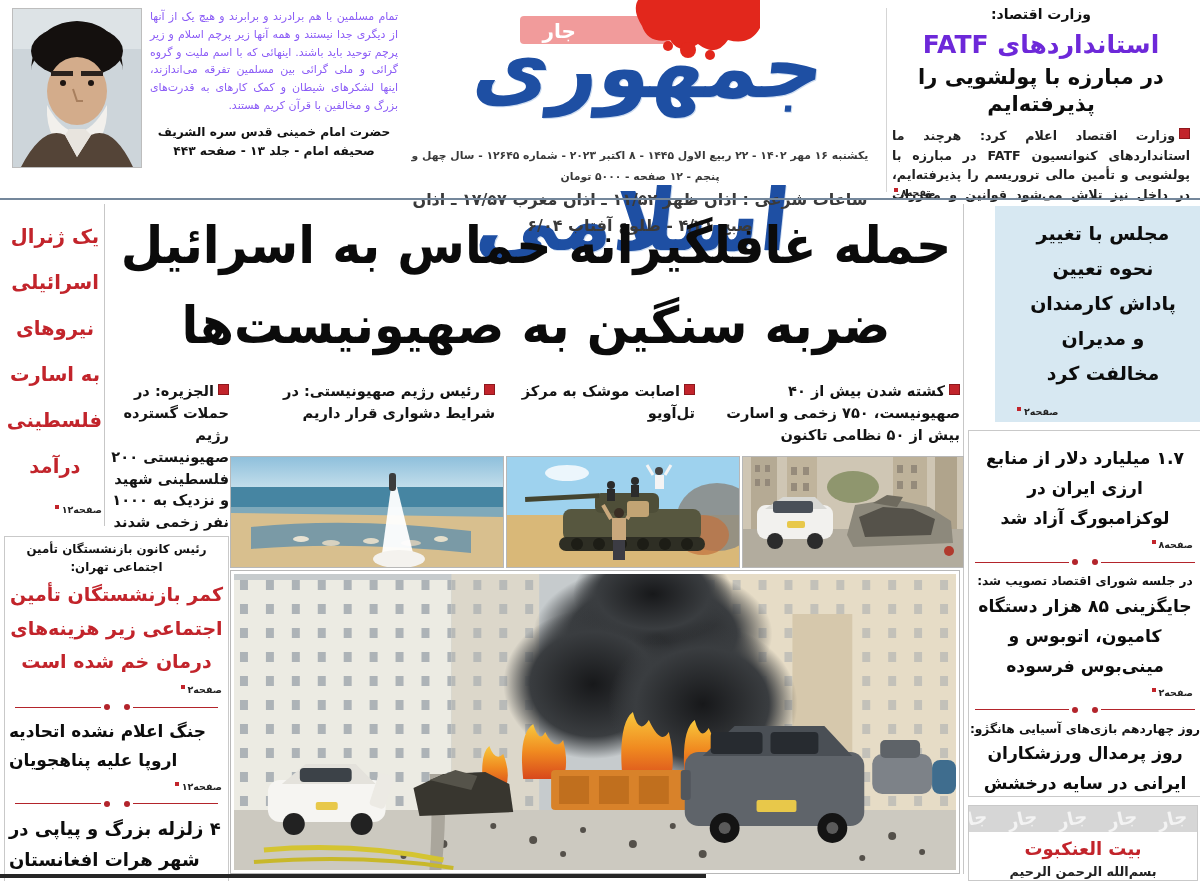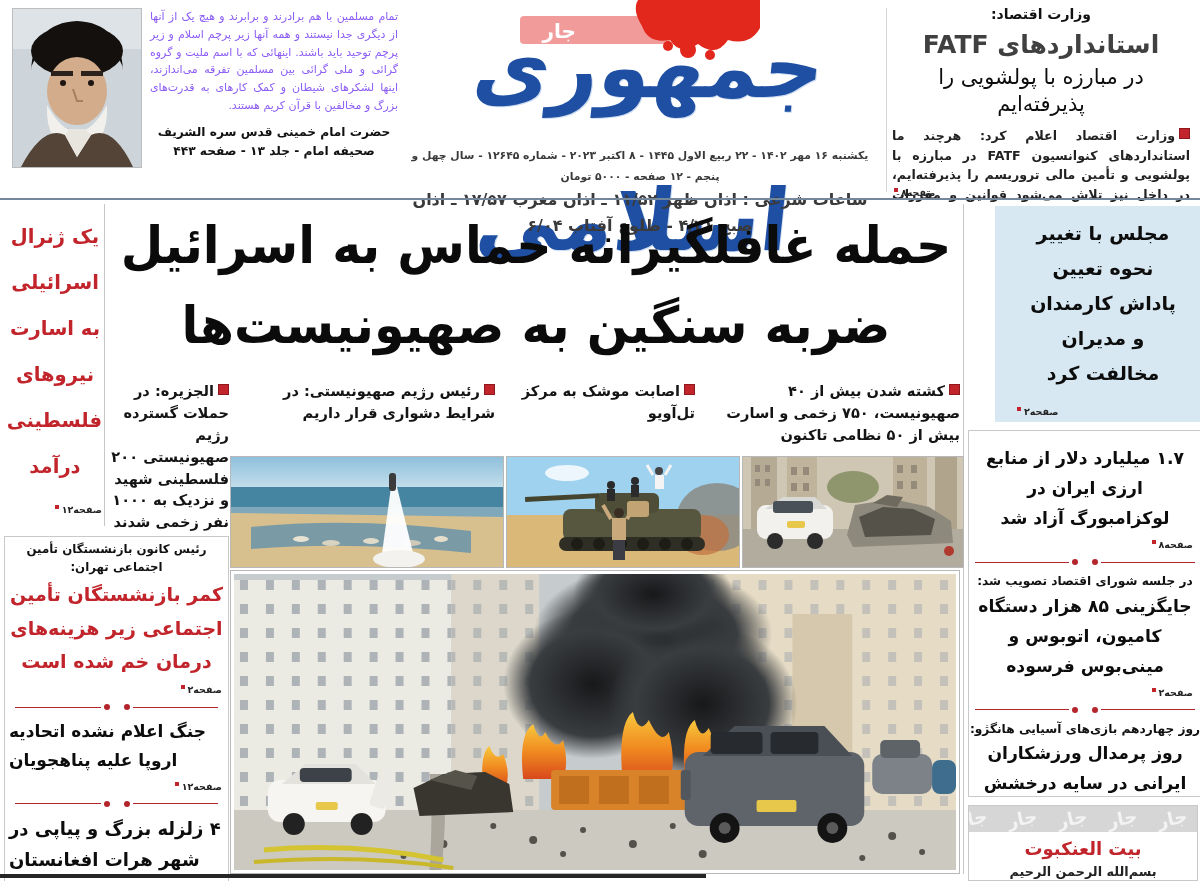--- a/index.html
+++ b/index.html
@@ -19,22 +19,22 @@
   #masthead{position:absolute;left:402px;top:-6px;width:478px;height:150px;text-align:center;}
   #masthead .title{font-size:84px;font-weight:bold;color:#1e4fa3;transform:skewX(-6deg) scaleY(1.02);display:inline-block;line-height:150px;text-shadow:1px 1px 0 #cddcf0;}
   #jaaar-stamp{position:absolute;left:520px;top:0;width:240px;height:60px;pointer-events:none;}
 
   #dateline{position:absolute;left:398px;top:146px;width:484px;text-align:center;color:#3a3a3a;}
   #dateline .d1{font-size:10.8px;font-weight:bold;line-height:1.9;}
   #dateline .d2{font-size:16px;font-weight:bold;line-height:1.6;}
 
   #economy{position:absolute;left:892px;top:6px;width:298px;height:190px;}
   #economy .kick{font-size:14px;font-weight:bold;text-align:center;color:#111;}
-  #economy .h1{font-size:25px;font-weight:bold;text-align:center;color:#404040;line-height:1.5;margin-top:4px;}
-  #economy .h2{font-size:21px;font-weight:normal;text-align:center;color:#0d0d0d;line-height:1.3;}
+  #economy .h1{font-size:25px;font-weight:bold;text-align:center;color:#6d28d9;line-height:1.5;margin-top:4px;}
+  #economy .h2{font-size:21px;font-weight:bold;text-align:center;color:#0d0d0d;line-height:1.3;}
   #economy .body{margin-top:8px;font-size:12.6px;font-weight:bold;color:#222;line-height:1.55;text-align:justify;}
   #economy .pg{position:absolute;left:2px;bottom:-2px;}
 
   .redsq{display:inline-block;width:9px;height:9px;background:#c2242b;border:1px solid #8e181d;vertical-align:1px;margin-left:4px;}
   .pgmark{font-size:9.5px;font-weight:bold;color:#222;}
   .pgmark::after{content:"";display:inline-block;width:4px;height:4px;background:#c2242b;margin-right:3px;vertical-align:4px;}
 
   #header-rule{left:0;top:198px;width:1200px;height:2px;background:#74879b;}
   #vline-right{left:963px;top:204px;width:1px;height:670px;background:#c7c7c7;}
   #vline-rail{left:104px;top:204px;width:1px;height:322px;background:#c7c7c7;}
@@ -339,22 +339,22 @@
         <rect x="640" y="180" width="60" height="40" rx="10" fill="#7d8288"></rect>
         <rect x="648" y="166" width="40" height="18" rx="5" fill="#5e6368"></rect>
         <rect x="700" y="186" width="24" height="34" rx="8" fill="#3f6d8e"></rect>
       </g>
     </svg>
   </div>
 
   <div id="left-rail">
     <div class="w">یک ژنرال</div>
     <div class="w">اسرائیلی</div>
+    <div class="w">نیروهای</div>
     <div class="w">به اسارت</div>
-    <div class="w">نیروهای</div>
     <div class="w">فلسطینی</div>
     <div class="w">درآمد</div>
     <span class="pgmark pg">صفحه۱۲</span>
   </div>
 
   <div id="left-col">
     <div class="kick-sm">رئیس کانون بازنشستگان تأمین اجتماعی تهران:</div>
     <div id="pension-head">کمر بازنشستگان تأمین اجتماعی زیر هزینه‌های درمان خم شده است</div>
     <div class="pgrow"><span class="pgmark">صفحه۲</span></div>
     <div class="divider">

